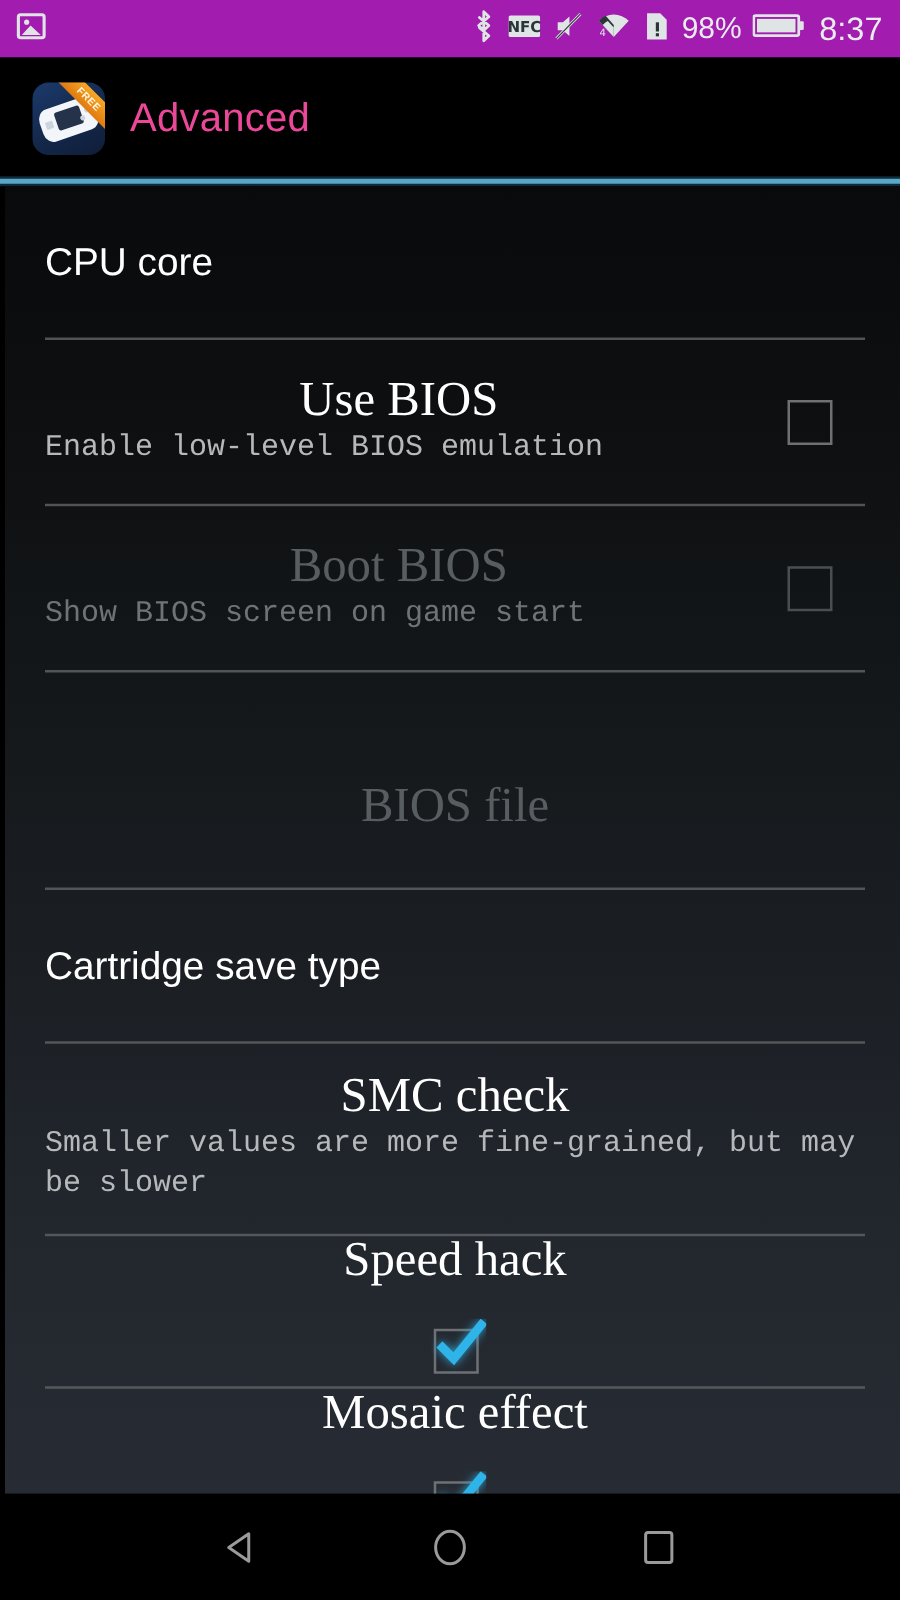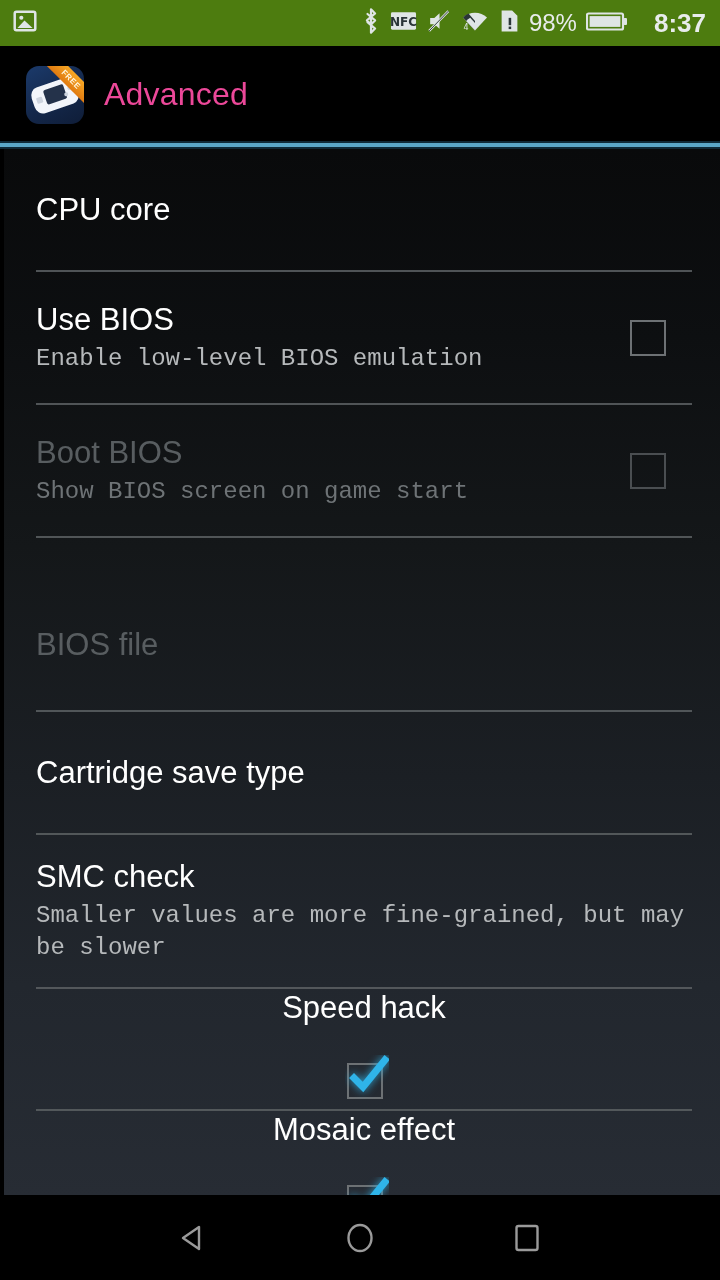--- a/index.html
+++ b/index.html
@@ -19,21 +19,21 @@
     height: 1280px;
     background: #000;
   }
 
   
   #status-bar {
     position: absolute;
     top: 0; left: 0;
     width: 720px;
     height: 46px;
-    background: #4d7c0f;
+    background: #a21caf;
     display: flex;
     align-items: center;
     padding: 0 14px 0 12px;
   }
   #status-left { display: flex; align-items: center; gap: 8px; }
   #status-right {
     margin-left: auto;
     display: flex;
     align-items: center;
     gap: 9px;
@@ -43,23 +43,22 @@
     color: #e8ecec;
     font-size: 24px;
     letter-spacing: 0px;
     line-height: 1;
     font-family: "Liberation Sans", sans-serif;
   }
   #status-clock {
     color: #e8ecec;
     font-size: 26px;
     line-height: 1;
-    margin-left: 17px;
+    margin-left: 2px;
     font-family: "Liberation Sans", sans-serif;
-    font-weight: bold;
   }
 
   
   #action-bar {
     position: absolute;
     top: 46px; left: 0;
     width: 720px;
     height: 97px;
     background: #000000;
     display: flex;
@@ -176,23 +175,24 @@
 
   .section-header { height: 121px; }
   .section-header .title {
     color: #ffffff;
     font-size: 31px;
     font-family: "Liberation Sans", sans-serif;
   }
 
   .pref .title {
     color: #ffffff;
-    font-size: 31px;
+    font-size: 39px;
     line-height: 38px;
-    font-family: Liberation Sans, sans-serif;
+    font-family: Liberation Serif, serif;
+    text-align: center;
   }
   .pref .summary {
     color: #b6b9bb;
     font-size: 24px;
     line-height: 32px;
     margin-top: 4px;
     font-family: Liberation Mono, monospace;
   }
   .pref.disabled .title { color: #585d60; }
   .pref.disabled .summary { color: #6e7376; }

